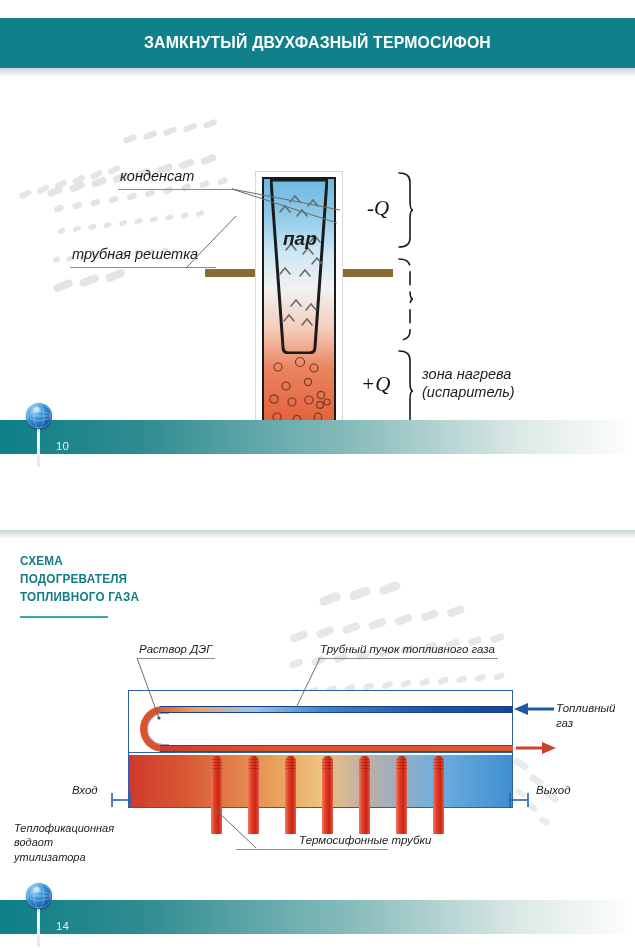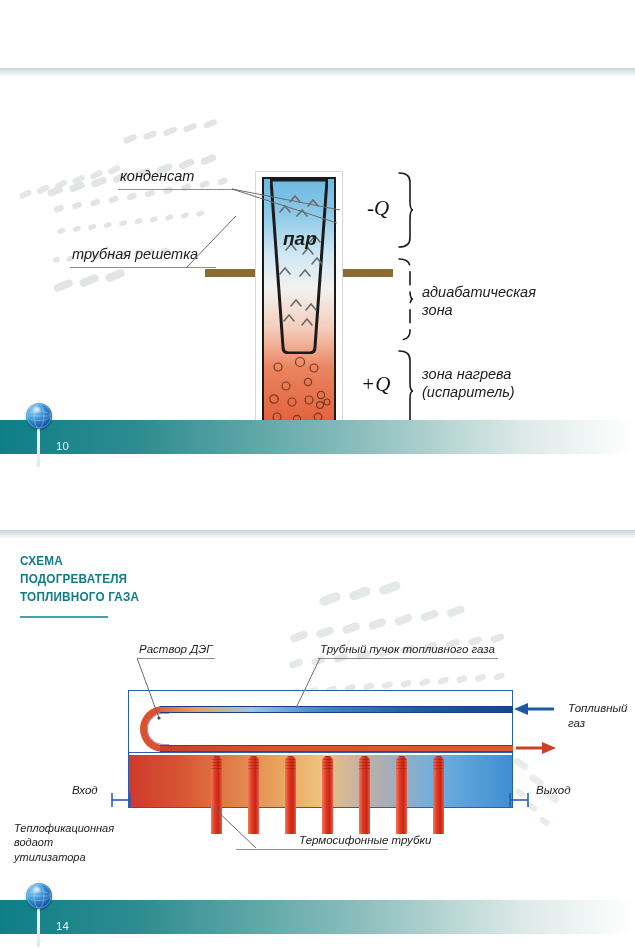--- a/index.html
+++ b/index.html
@@ -94,20 +94,23 @@
     font-family:"Liberation Sans",sans-serif;white-space:nowrap;line-height:1.3;}
   .lbl2.small{font-size:11px;}
 </style>
 </head>
 <body>
 
 <div class="page">
 
   <div class="slide" id="slide1">
 
+    <div class="title-bar" style="top:18px">
+      <div class="title">ЗАМКНУТЫЙ ДВУХФАЗНЫЙ ТЕРМОСИФОН</div>
+    </div>
     <div class="title-shadow" style="top:68px"></div>
 
     <svg class="wm" style="left:10px;top:72px;" width="420" height="290" viewBox="0 0 420 290">
       <g fill="#e3e6e6">
         <g transform="rotate(-28 210 140)">
           <g id="wmrows1">
             <rect x="40" y="30" width="13" height="6" rx="3"></rect>
               <rect x="58" y="34" width="13" height="6" rx="3"></rect>
             <rect x="76" y="38" width="13" height="6" rx="3"></rect>
               <rect x="94" y="42" width="13" height="6" rx="3"></rect>
@@ -248,24 +251,20 @@
       <svg style="position:absolute;left:398px;top:208px;" width="16" height="84" viewBox="0 0 16 84">
         <path d="M1,1 Q12,1 12,10 L12,33 Q12,41 15,41 Q12,41 12,49 L12,73 Q12,82 1,82" stroke="#1b1b1b" stroke-width="1.6" fill="none" stroke-linecap="round" stroke-dasharray="13 7"></path>
       </svg>
       <svg style="position:absolute;left:398px;top:300px;" width="16" height="84" viewBox="0 0 16 84">
         <path d="M1,1 Q12,1 12,10 L12,33 Q12,41 15,41 Q12,41 12,49 L12,73 Q12,82 1,82" stroke="#1b1b1b" stroke-width="1.6" fill="none" stroke-linecap="round"></path>
       </svg>
 
       <div class="lbl-q" style="left:367px;top:146px;">-Q</div>
       <div class="lbl-q" style="left:361px;top:322px;">+Q</div>
 
-      <div class="zone-lbl" style="left:422px;top:234px;">
-        <div>адиабатическая</div>
-        <div> зона</div>
-      </div>
       <div class="zone-lbl" style="left:422px;top:316px;">
         <div>зона нагрева</div>
         <div>(испаритель)</div>
       </div>
     </div>
 
     <div class="footer" style="top:420px"></div>
     <div class="pin-stem" style="left:37px;top:425px;height:42px;"></div>
     <div class="globe" style="left:26px;top:403px;">
       <svg class="globe-grid" viewBox="0 0 26 26">
@@ -411,21 +410,21 @@
         <path d="M0,0 L22,60" stroke="#6b6b6b" stroke-width="1" fill="none"></path>
         <circle cx="22" cy="60" r="1.6" fill="#4a4a4a"></circle>
       </svg>
 
       <div class="lbl2" style="left:320px;top:172px;">Трубный пучок топливного газа</div>
       <div class="underline" style="left:318px;top:188px;width:180px;"></div>
       <svg style="position:absolute;left:296px;top:188px;" width="26" height="52" viewBox="0 0 26 52">
         <path d="M24,0 L0,50" stroke="#6b6b6b" stroke-width="1" fill="none"></path>
       </svg>
 
-      <div class="lbl2" style="left:568px;top:231px;">
+      <div class="lbl2" style="left:556px;top:231px;">
         <div>Топливный</div>
         <div>газ</div>
       </div>
 
       <div class="lbl2" style="left:72px;top:313px;">Вход</div>
       <div class="lbl2" style="left:536px;top:313px;">Выход</div>
 
       <div class="lbl2 small" style="left:14px;top:351px;">
         <div>Теплофикационная</div>
         <div>водаот</div>

